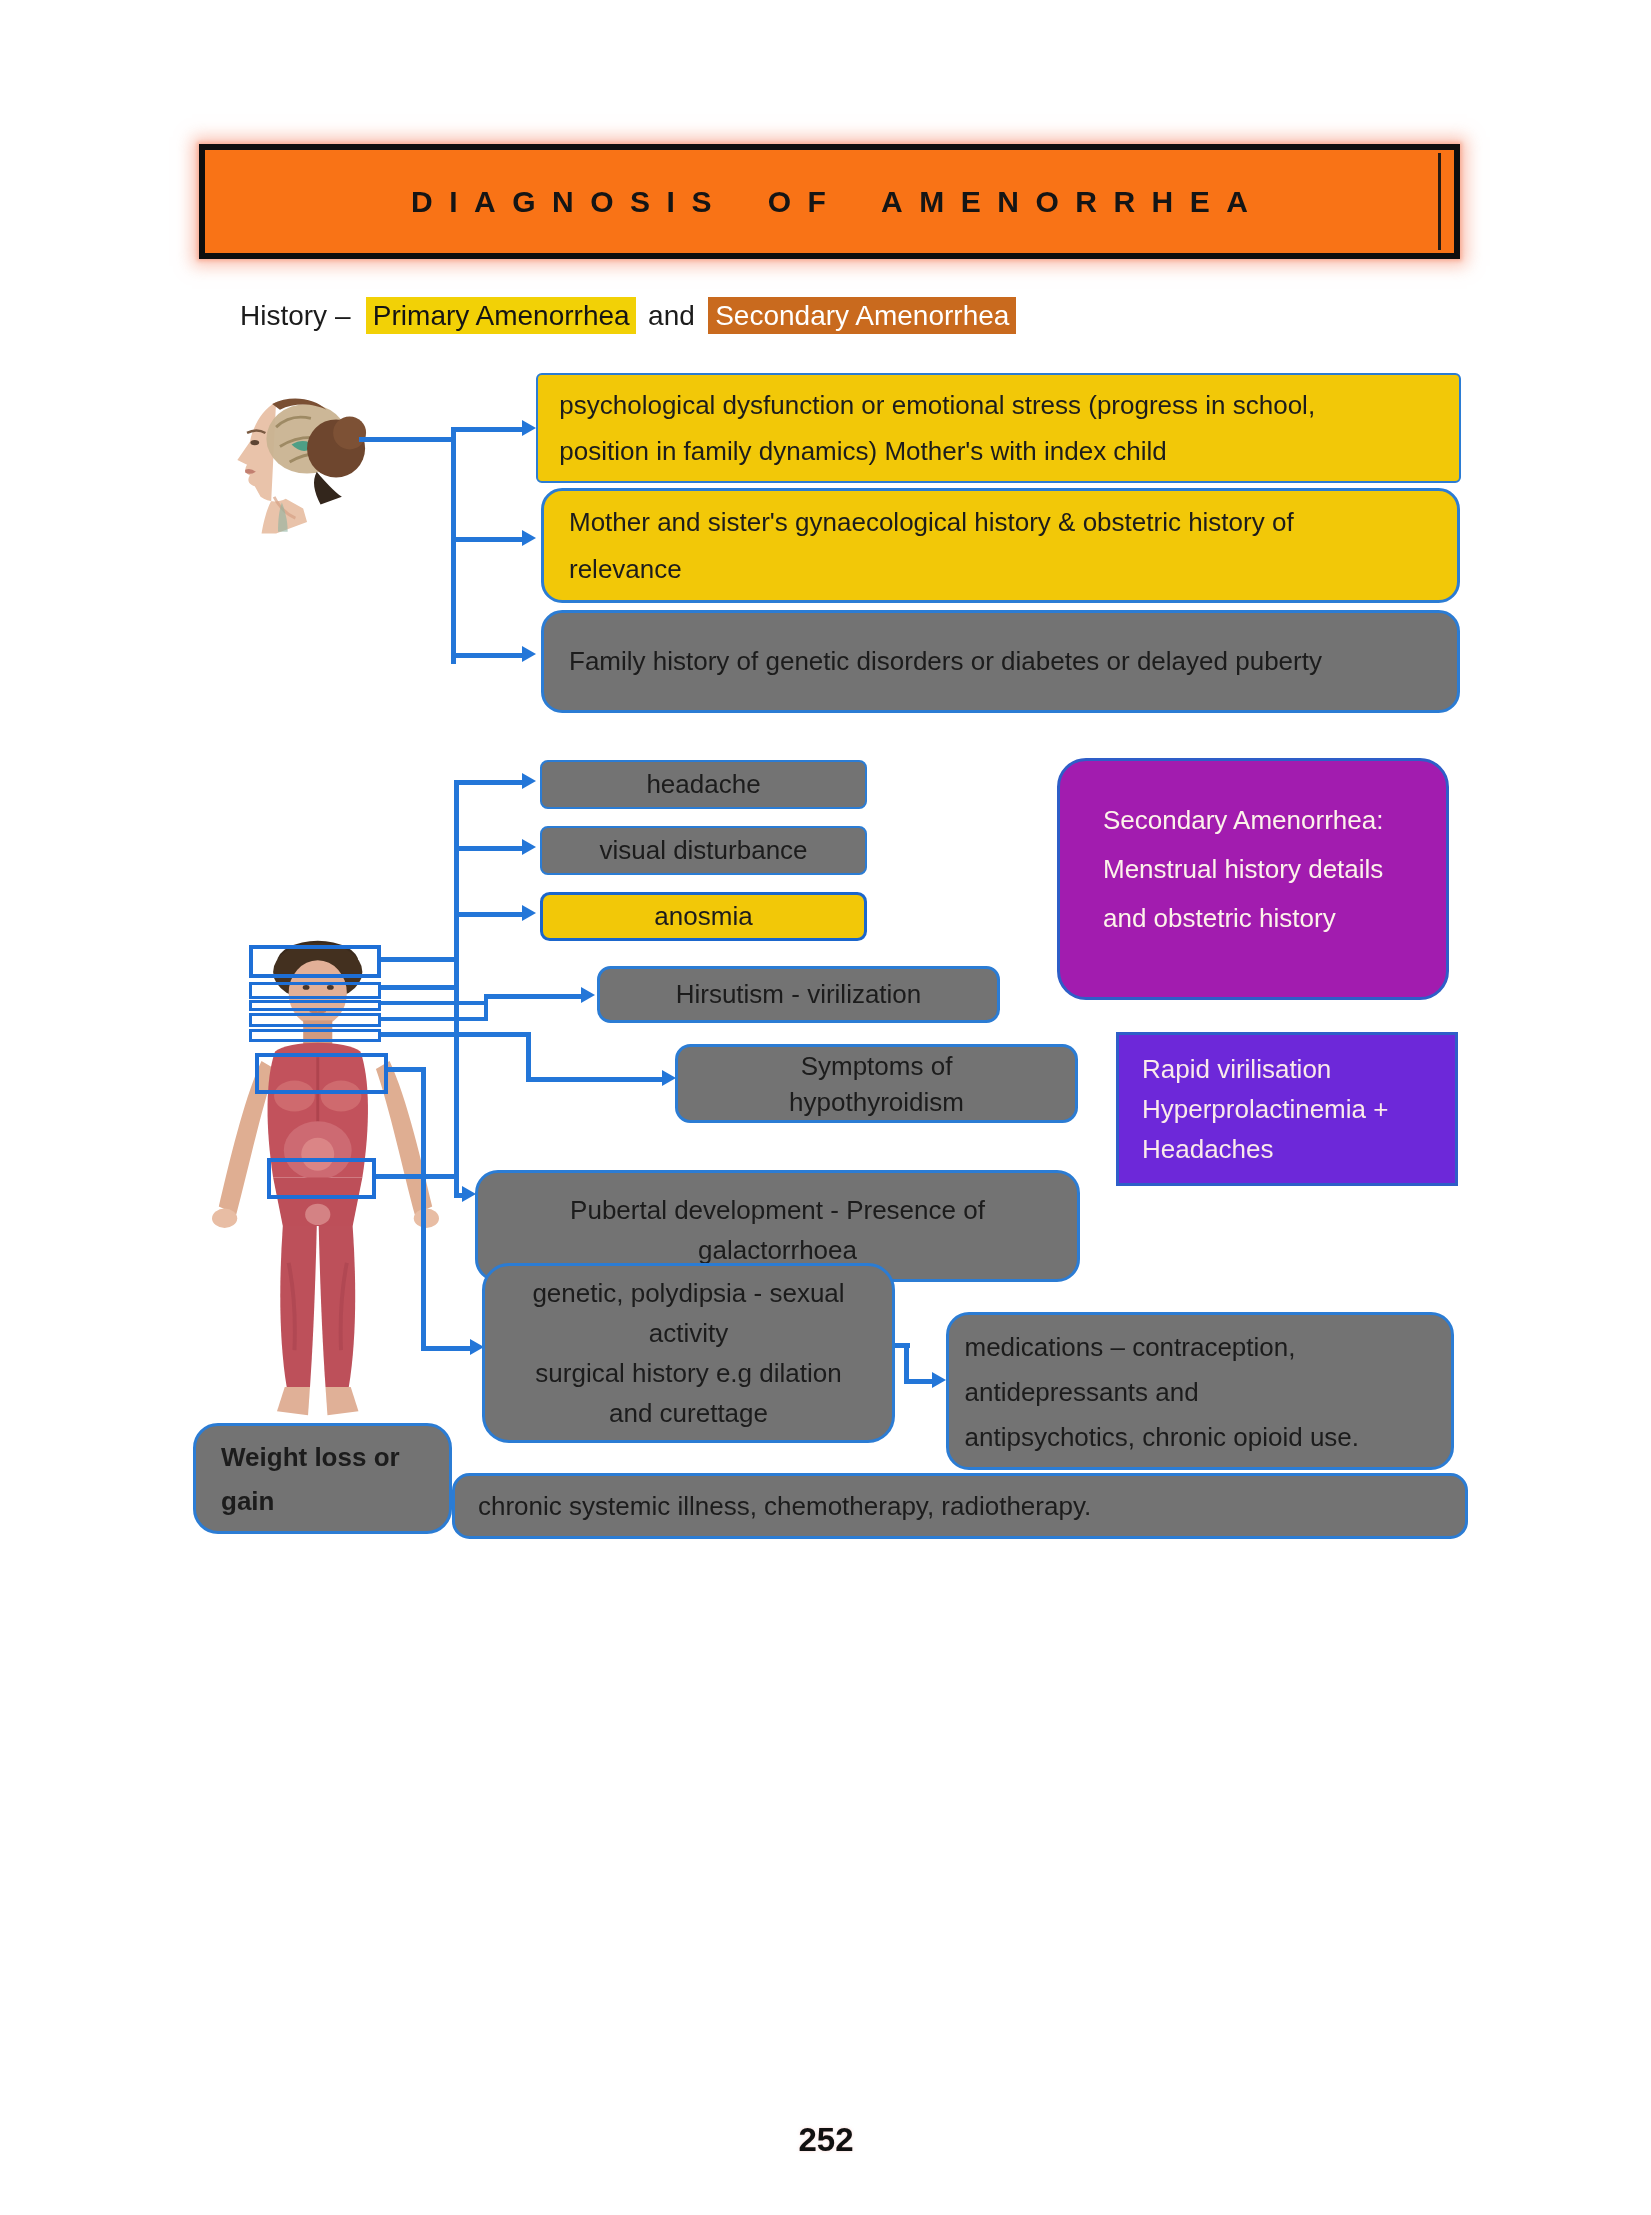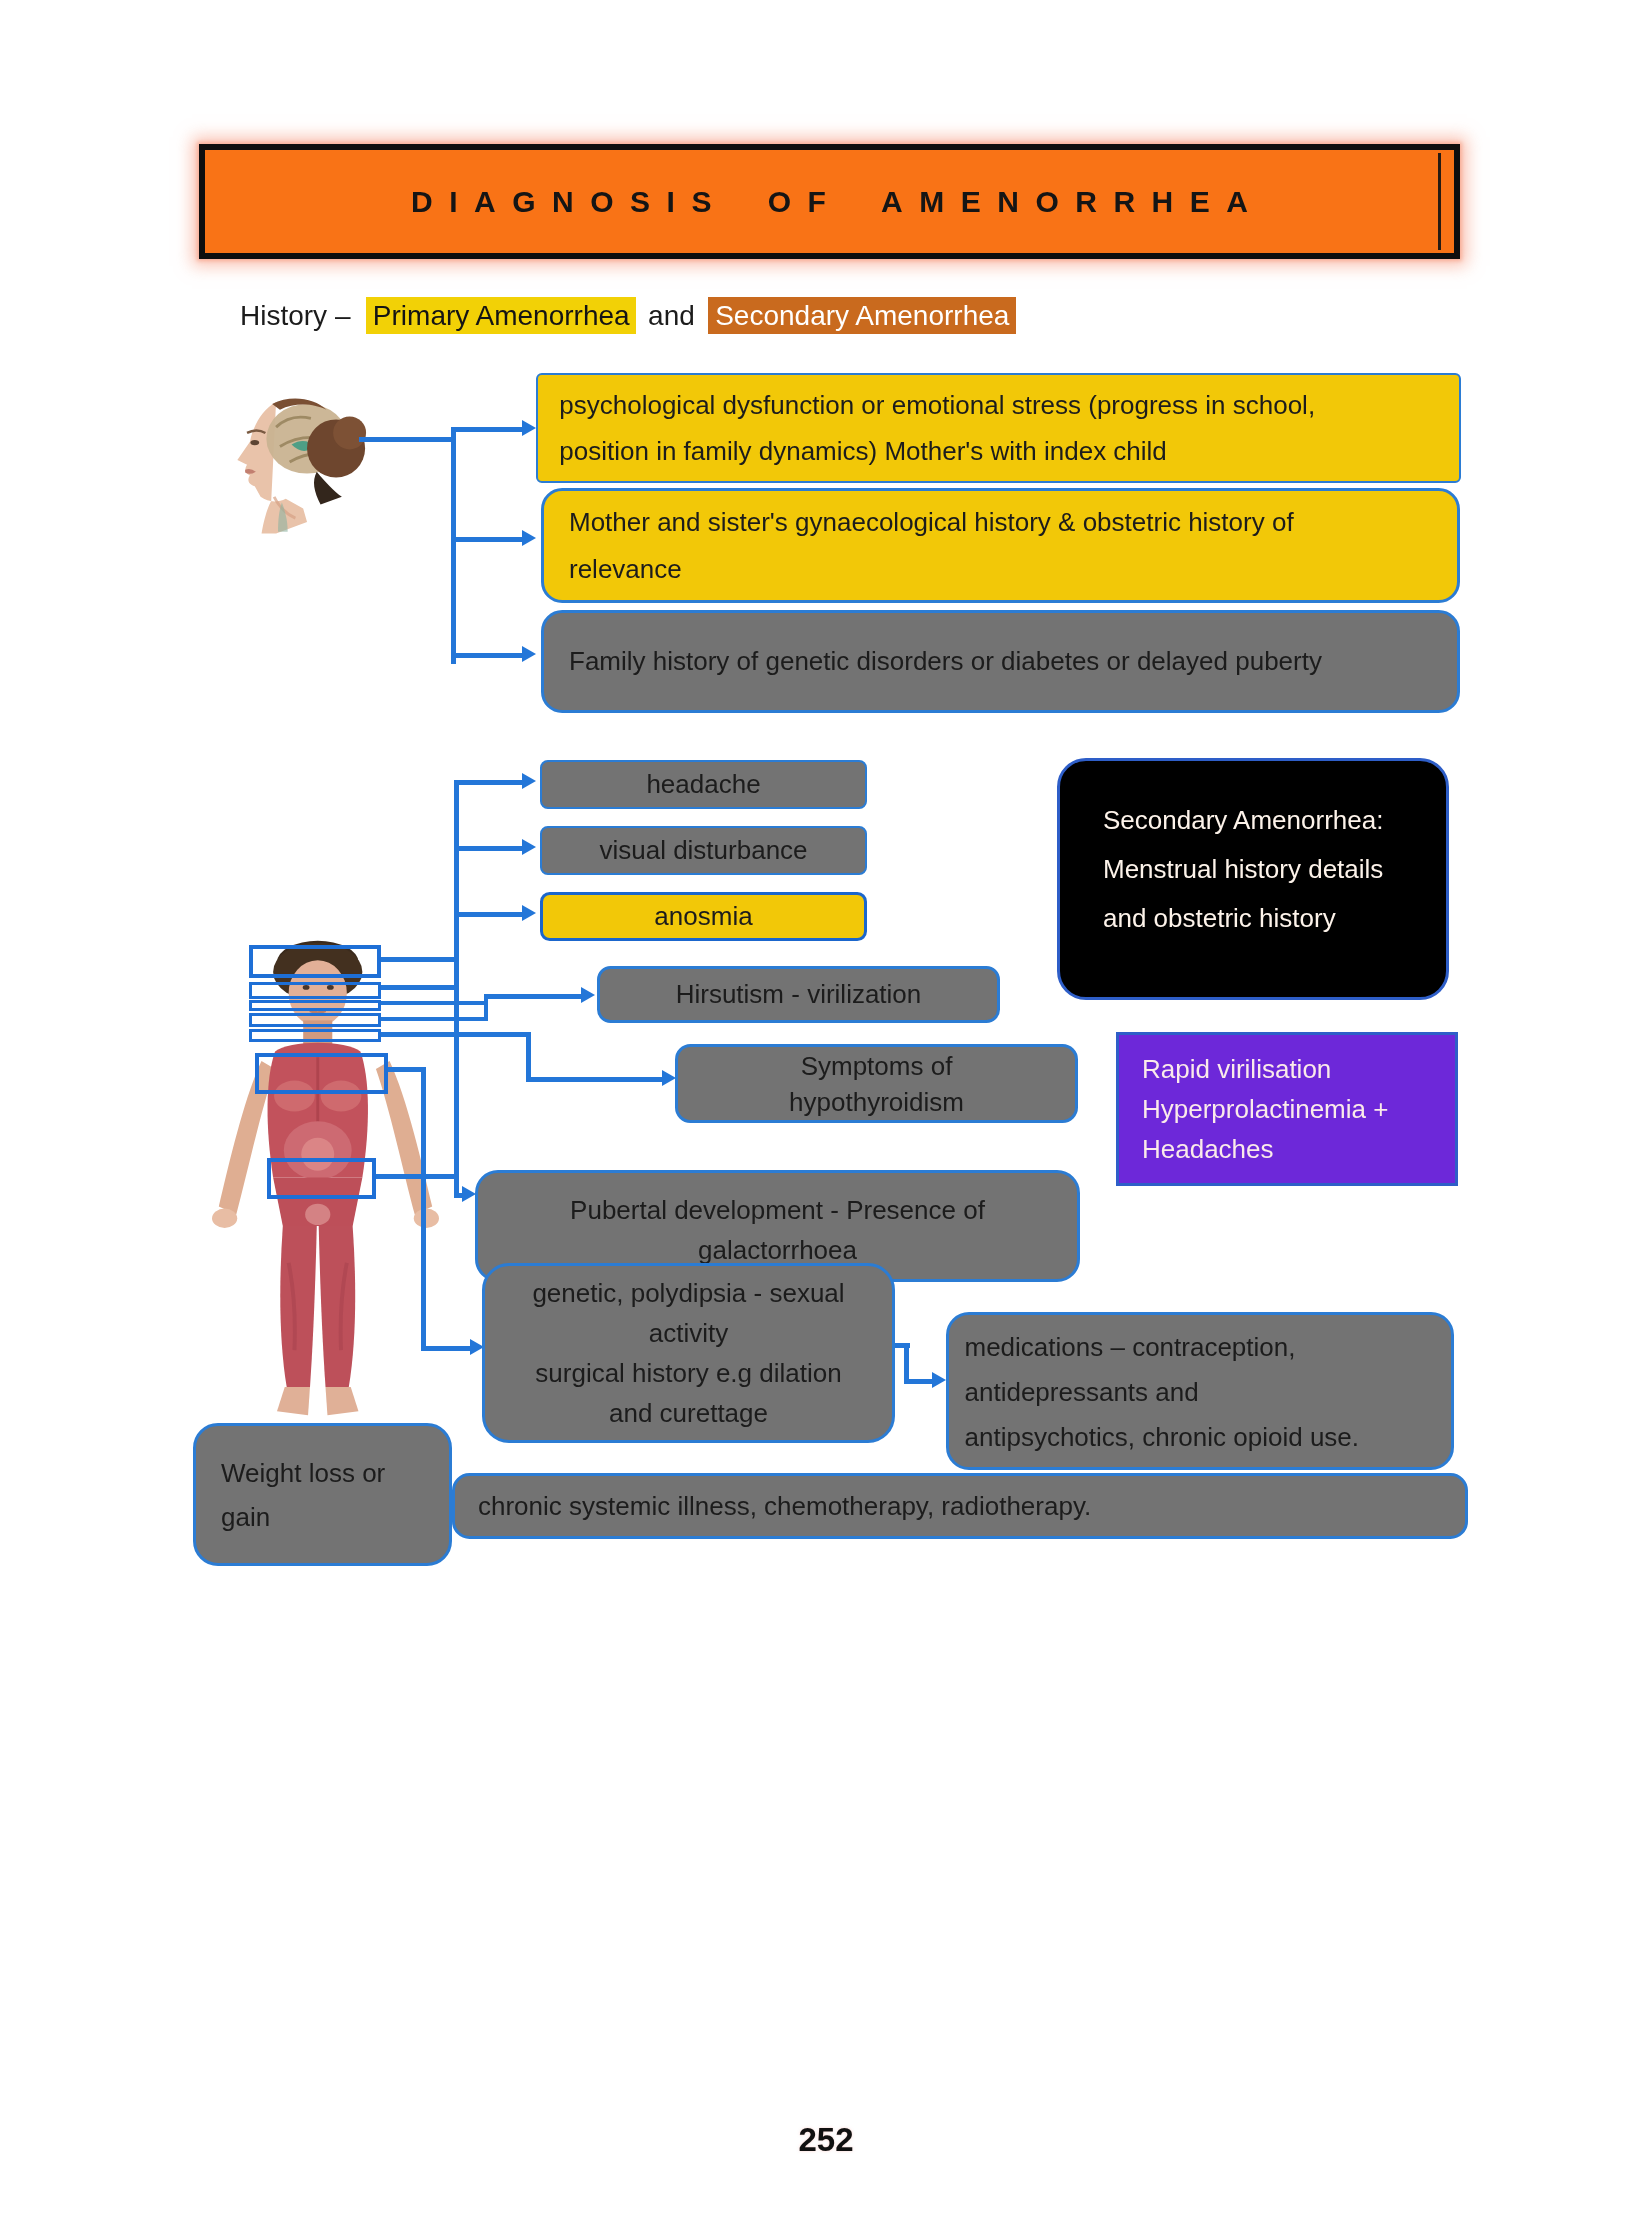--- a/index.html
+++ b/index.html
@@ -177,21 +177,21 @@
   </div>
 
   <div class="fbox center" style="left:540px; top:826px; width:327px; height:49px; border-width:2.9px; border-radius:7.8px;">
     <div class="ln">visual disturbance</div>
   </div>
 
   <div class="fbox center yellow" style="left:540px; top:892px; width:327px; height:49px; border-width:3.9px; border-radius:9.7px; border-color:#1b66cc;">
     <div class="ln">anosmia</div>
   </div>
 
-  <div class="fbox" style="left:1057px; top:758px; width:392px; height:242px; background:#000000; color:#fdf3ea; border-width:3.9px; border-color:#2E5EC8; border-radius:29px; padding:35px 19.4px 0 43px; line-height:49px; justify-content:flex-start;">
+  <div class="fbox" style="left:1057px; top:758px; width:392px; height:242px; background:#a21caf; color:#fdf3ea; border-width:3.9px; border-color:#2E5EC8; border-radius:29px; padding:35px 19.4px 0 43px; line-height:49px; justify-content:flex-start;">
     <div class="ln">Secondary Amenorrhea:</div>
     <div class="ln">Menstrual history details</div>
     <div class="ln">and obstetric history</div>
   </div>
 
   <div class="fbox center" style="left:597px; top:966px; width:403px; height:57px; border-radius:13.6px;">
     <div class="ln">Hirsutism - virilization</div>
   </div>
 
   <div class="fbox center" style="left:675px; top:1044px; width:403px; height:79px; border-width:3.9px; border-radius:15.5px; line-height:36px;">
@@ -216,21 +216,21 @@
     <div class="ln">surgical history e.g dilation</div>
     <div class="ln">and curettage</div>
   </div>
 
   <div class="fbox" style="left:946px; top:1312px; width:508px; height:158px; border-radius:23px; padding:9.7px 9.7px 0 15.5px; line-height:45px; justify-content:flex-start;">
     <div class="ln">medications – contraception,</div>
     <div class="ln">antidepressants and</div>
     <div class="ln">antipsychotics, chronic opioid use.</div>
   </div>
 
-  <div class="fbox" style="left:193px; top:1423px; width:259px; height:143px; border-radius:25px; padding-left:25px; line-height:44px;">
+  <div class="fbox" style="left:193px; top:1423px; width:259px; height:111px; border-radius:25px; padding-left:25px; line-height:44px;font-weight:bold;">
     <div class="ln">Weight loss or</div>
     <div class="ln">gain</div>
   </div>
 
   <div class="fbox" style="left:452px; top:1473px; width:1016px; height:66px; border-radius:17.5px; padding-left:23px;">
     <div class="ln">chronic systemic illness, chemotherapy, radiotherapy.</div>
   </div>
 
   <div class="pagenum">252</div>
 

